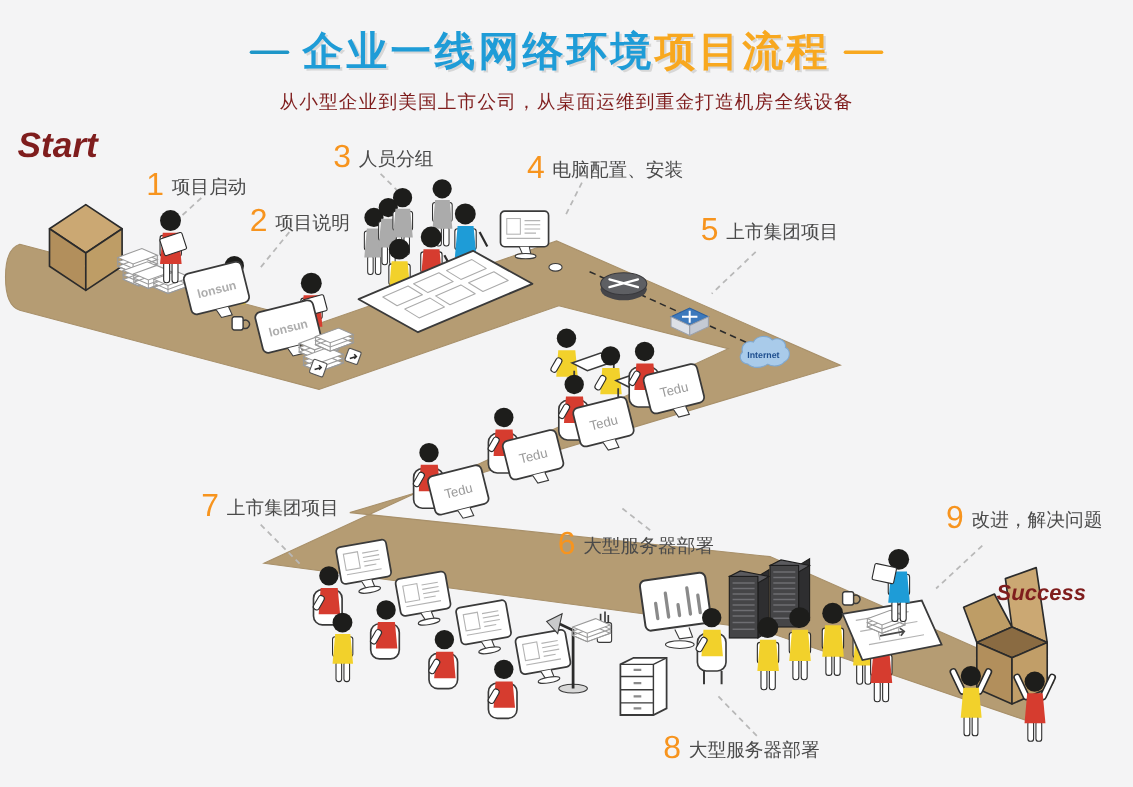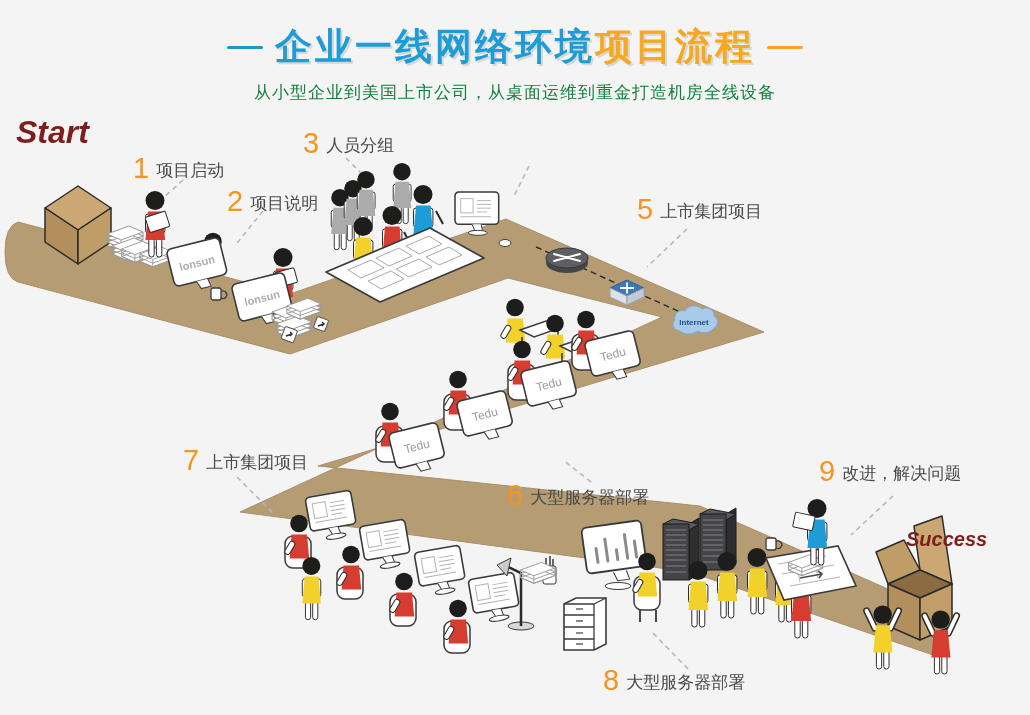--- a/index.html
+++ b/index.html
@@ -9,28 +9,28 @@
   
   #hdr{position:absolute;top:22px;left:0;width:100%;text-align:center;z-index:3;}
   .title-row{display:flex;align-items:center;justify-content:center;gap:12px;}
   .tline{display:inline-block;width:36px;height:3px;border-radius:2px;}
   .tline.l{background:#1E96C8;}
   .tline.r{background:#F8A81F;}
   .ttl{font-size:37px;font-weight:bold;letter-spacing:3px;
        text-shadow:2px 2px 0 rgba(160,160,160,.35);white-space:nowrap;}
   .ttl .b{color:#1E9CD7;}
   .ttl .o{color:#F8A81F;}
-  #subtitle{margin-top:9px;font-size:17px;color:#15803d;letter-spacing:1px;}
+  #subtitle{margin-top:9px;font-size:17px;color:#7f1d1d;letter-spacing:1px;}
   
   .step{position:absolute;white-space:nowrap;z-index:3;}
   .step .n{color:#F7941E;font-size:29px;font-weight:400;margin-right:7px;vertical-align:-2px;}
   .step .t{color:#4A4A4A;font-size:17px;}
   .s1{left:133px;top:152px}.s2{left:227px;top:185px}.s3{left:303px;top:127px}
   .s4{left:479px;top:137px}.s5{left:637px;top:193px}.s6{left:507px;top:479px}
-  .s7{left:183px;top:444px}.s8{left:603px;top:664px}.s9{left:819px;top:455px}
+  .s7{left:183px;top:444px}.s8{left:603px;top:664px}.s9{left:860px;top:455px}
   .endpoint{position:absolute;color:#7f1d1d;font-style:italic;font-weight:bold;z-index:3;}
   #lbl-start{left:16px;top:114px;font-size:32px;}
   #lbl-success{left:906px;top:528px;font-size:20px;}
 </style>
 </head>
 <body>
 
 <div id="canvas">
 
 <svg width="1030" height="715" viewBox="0 0 1030 715">
@@ -359,20 +359,23 @@
 
 <div class="step s1">
   <span class="n">1</span><span class="t">项目启动</span>
 </div>
 <div class="step s2">
   <span class="n">2</span><span class="t">项目说明</span>
 </div>
 <div class="step s3">
   <span class="n">3</span><span class="t">人员分组</span>
 </div>
+<div class="step s4">
+  <span class="n">4</span><span class="t">电脑配置、安装</span>
+</div>
 <div class="step s5">
   <span class="n">5</span><span class="t">上市集团项目</span>
 </div>
 <div class="step s6">
   <span class="n">6</span><span class="t">大型服务器部署</span>
 </div>
 <div class="step s7">
   <span class="n">7</span><span class="t">上市集团项目</span>
 </div>
 <div class="step s8">

